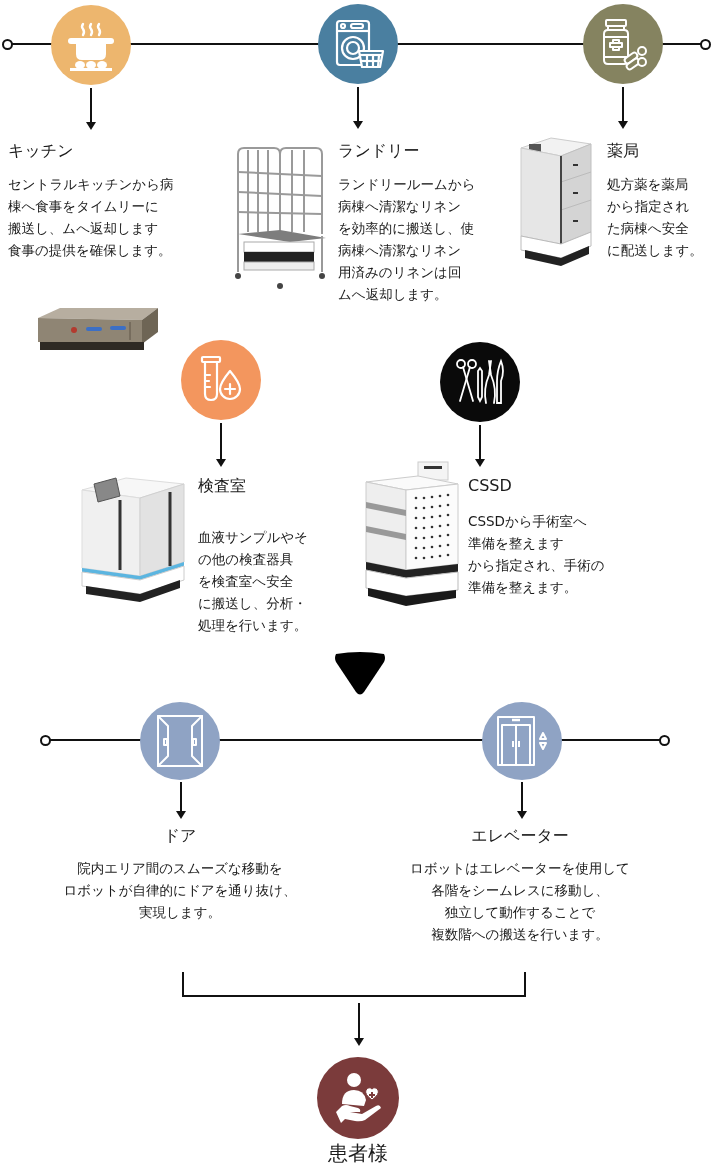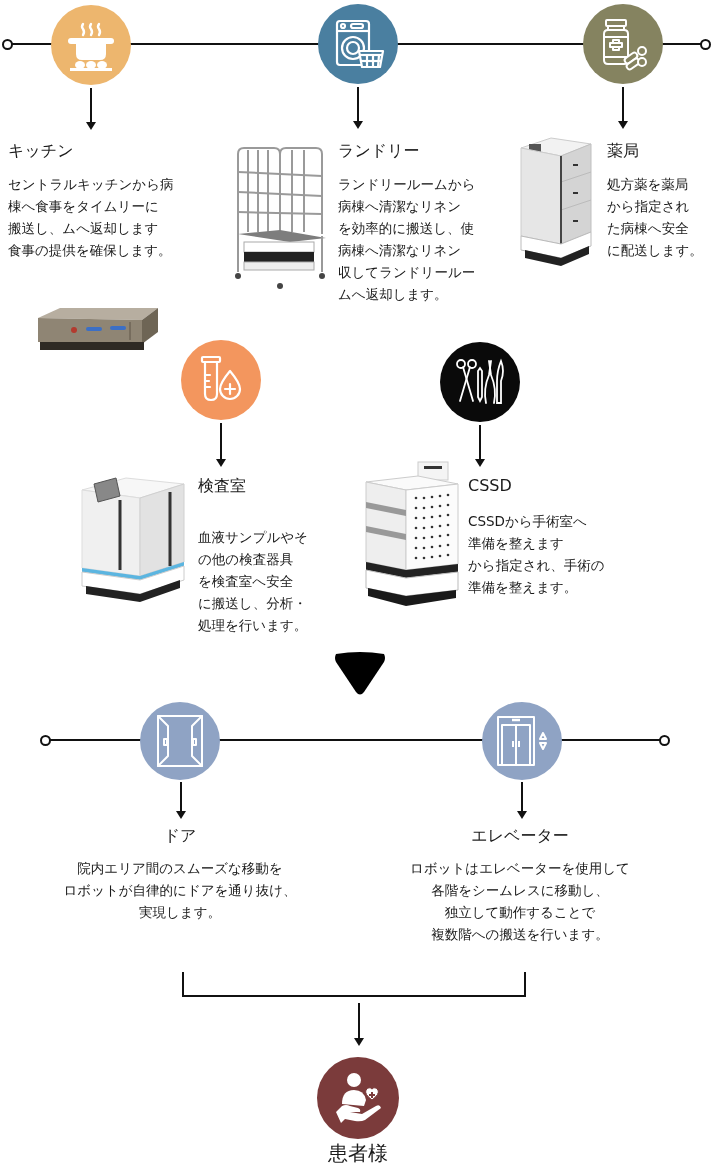--- a/index.html
+++ b/index.html
@@ -101,21 +101,21 @@
   <circle cx="8" cy="134" r="3" fill="#444"></circle>
     <circle cx="92" cy="134" r="3" fill="#444"></circle>
     <circle cx="50" cy="144" r="3" fill="#444"></circle>
 </svg>
 <div class="title" style="left:338px; top:141px;">ランドリー</div>
 <div class="desc" style="left:338px; top:173px;">
   <span class="ln">ランドリールームから</span>
   <span class="ln">病棟へ清潔なリネン</span>
   <span class="ln">を効率的に搬送し、使</span>
   <span class="ln">病棟へ清潔なリネン</span>
-  <span class="ln">収してランドリールー</span>
+  <span class="ln">用済みのリネンは回</span>
   <span class="ln">ムへ返却します。</span>
 </div>
 
 <div class="circle" style="left:583px; top:4px; width:80px; height:80px; background:#858360;">
   <svg width="54" height="54" viewBox="0 0 54 54" fill="none" stroke="#fff" stroke-width="2" stroke-linejoin="round">
     <rect x="10" y="3" width="20" height="6" rx="1"></rect>
     <rect x="12" y="9" width="16" height="4"></rect>
     <path d="M8 17 q0 -4 4 -4 h16 q4 0 4 4 v26 q0 4 -4 4 h-16 q-4 0 -4 -4 z"></path>
     <line x1="8" y1="20" x2="32" y2="20"></line>
       <line x1="8" y1="40" x2="32" y2="40"></line>

